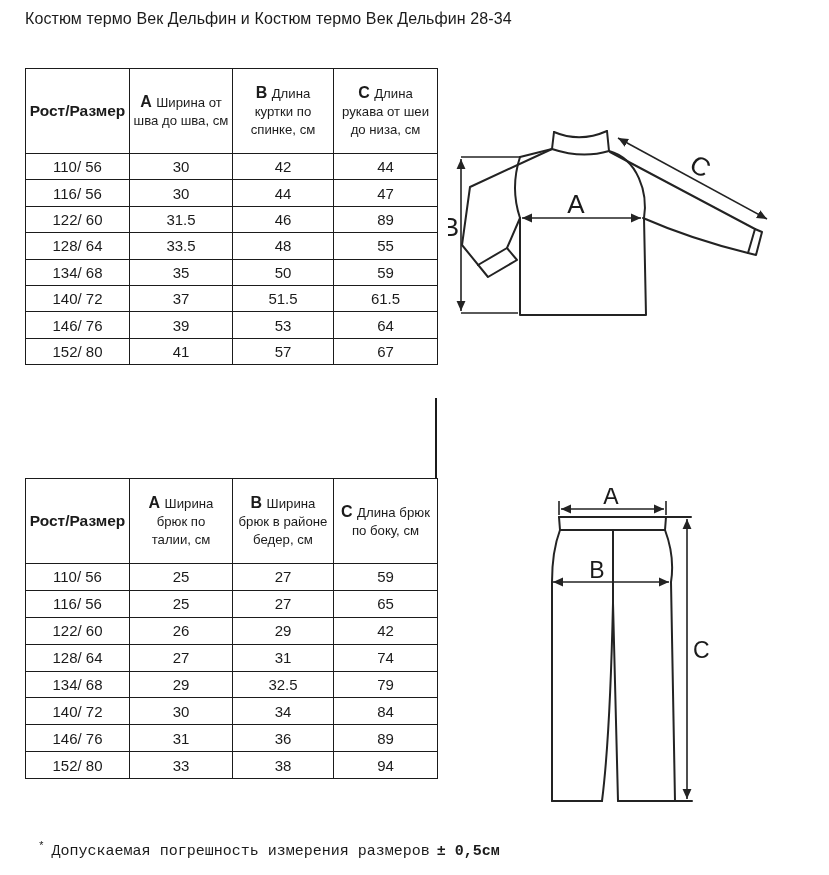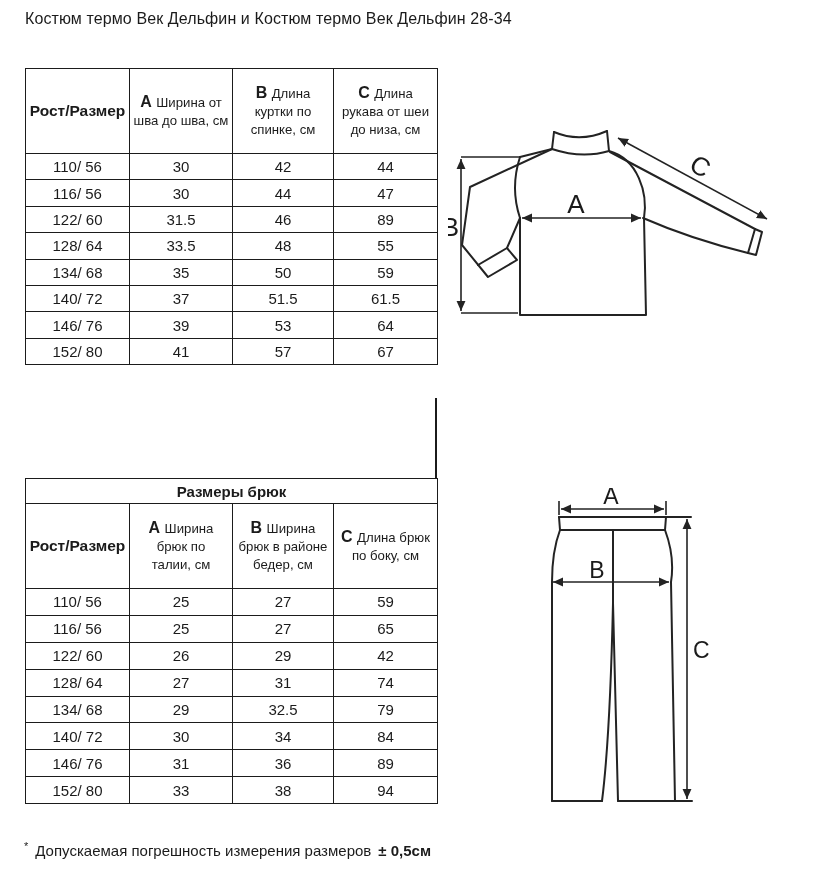--- a/index.html
+++ b/index.html
@@ -11,21 +11,21 @@
   #pants-table{top:478px;}
   table.size th, table.size td{border:1.6px solid #1b1b1b;text-align:center;vertical-align:middle;padding:0;}
   .caption{font-size:15px;font-weight:700;height:24px;}
   .hdr{height:84px;font-weight:400;}
   .rowhdr{font-size:15.5px;font-weight:700;}
   .letter{font-weight:700;font-size:16px;}
   .collabel{font-size:13.2px;white-space:pre-line;line-height:1.3;}
   #jacket-table tbody td{height:25.4px;font-size:15px;}
   #pants-table tbody td{height:25.9px;font-size:15px;}
   .connector{position:absolute;left:435.4px;top:398px;width:1.6px;height:80px;background:#1b1b1b;}
-  .footnote{position:absolute;left:24px;top:840px;font-size:15px;}
+  .footnote{position:absolute;left:38px;top:840px;font-size:15px;font-family:Liberation Mono, monospace;}
   .footnote .mark{vertical-align:super;font-size:11px;margin-right:7px;}
   .footnote .tol{font-weight:700;margin-left:7px;}
   svg.diagram{position:absolute;}
   #jacket-svg{left:448px;top:95px;}
   #pants-svg{left:545px;top:488px;}
   .gline{stroke:#232323;stroke-width:2;fill:none;stroke-linejoin:round;stroke-linecap:round;}
   .dline{stroke:#232323;stroke-width:1.6;fill:none;}
   .dlabel{font-family:"Liberation Sans",sans-serif;fill:#1b1b1b;}
 </style>
 </head>
@@ -111,23 +111,20 @@
 
   <table class="size" id="pants-table">
     <colgroup>
         <col style="width:104px">
         <col style="width:103px">
         <col style="width:101px">
         <col style="width:104px">
       </colgroup>
     <thead>
       <tr>
-        <th colspan="4" class="caption">Размеры брюк</th>
-      </tr>
-      <tr>
         <th class="hdr rowhdr">Рост/Размер</th>
         <th class="hdr"><span class="letter">A</span> <span class="collabel">Ширина
 брюк по
 талии, см</span></th>
         <th class="hdr"><span class="letter">B</span> <span class="collabel">Ширина
 брюк в районе
 бедер, см</span></th>
         <th class="hdr"><span class="letter">C</span> <span class="collabel">Длина брюк
 по боку, см</span></th>
       </tr>

